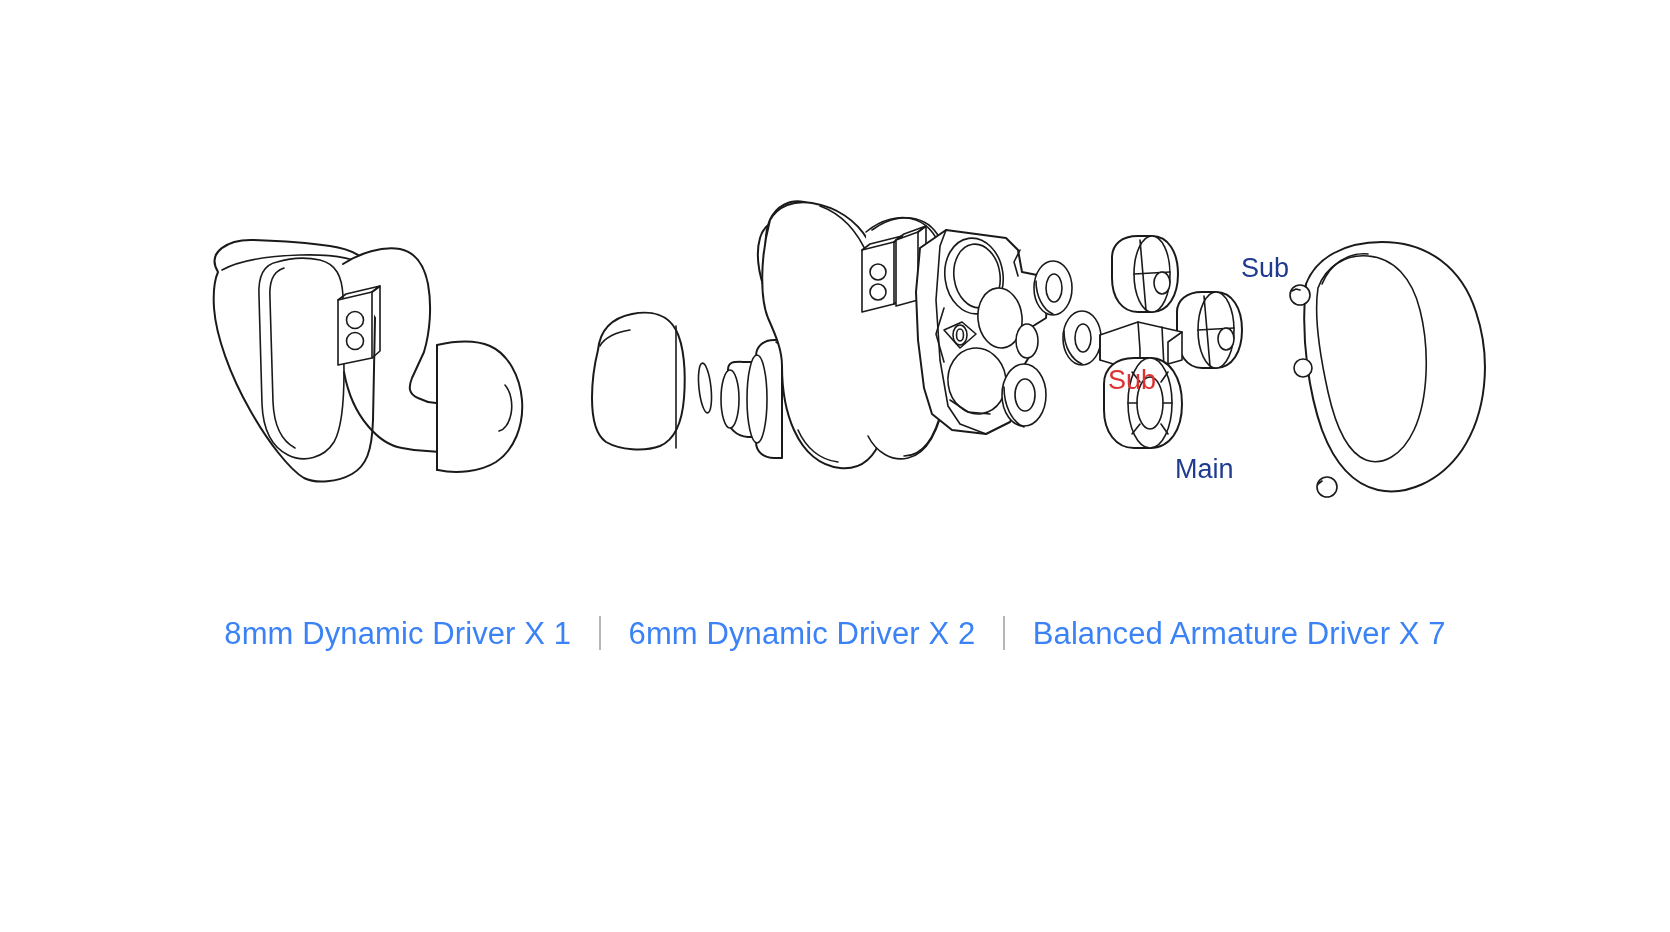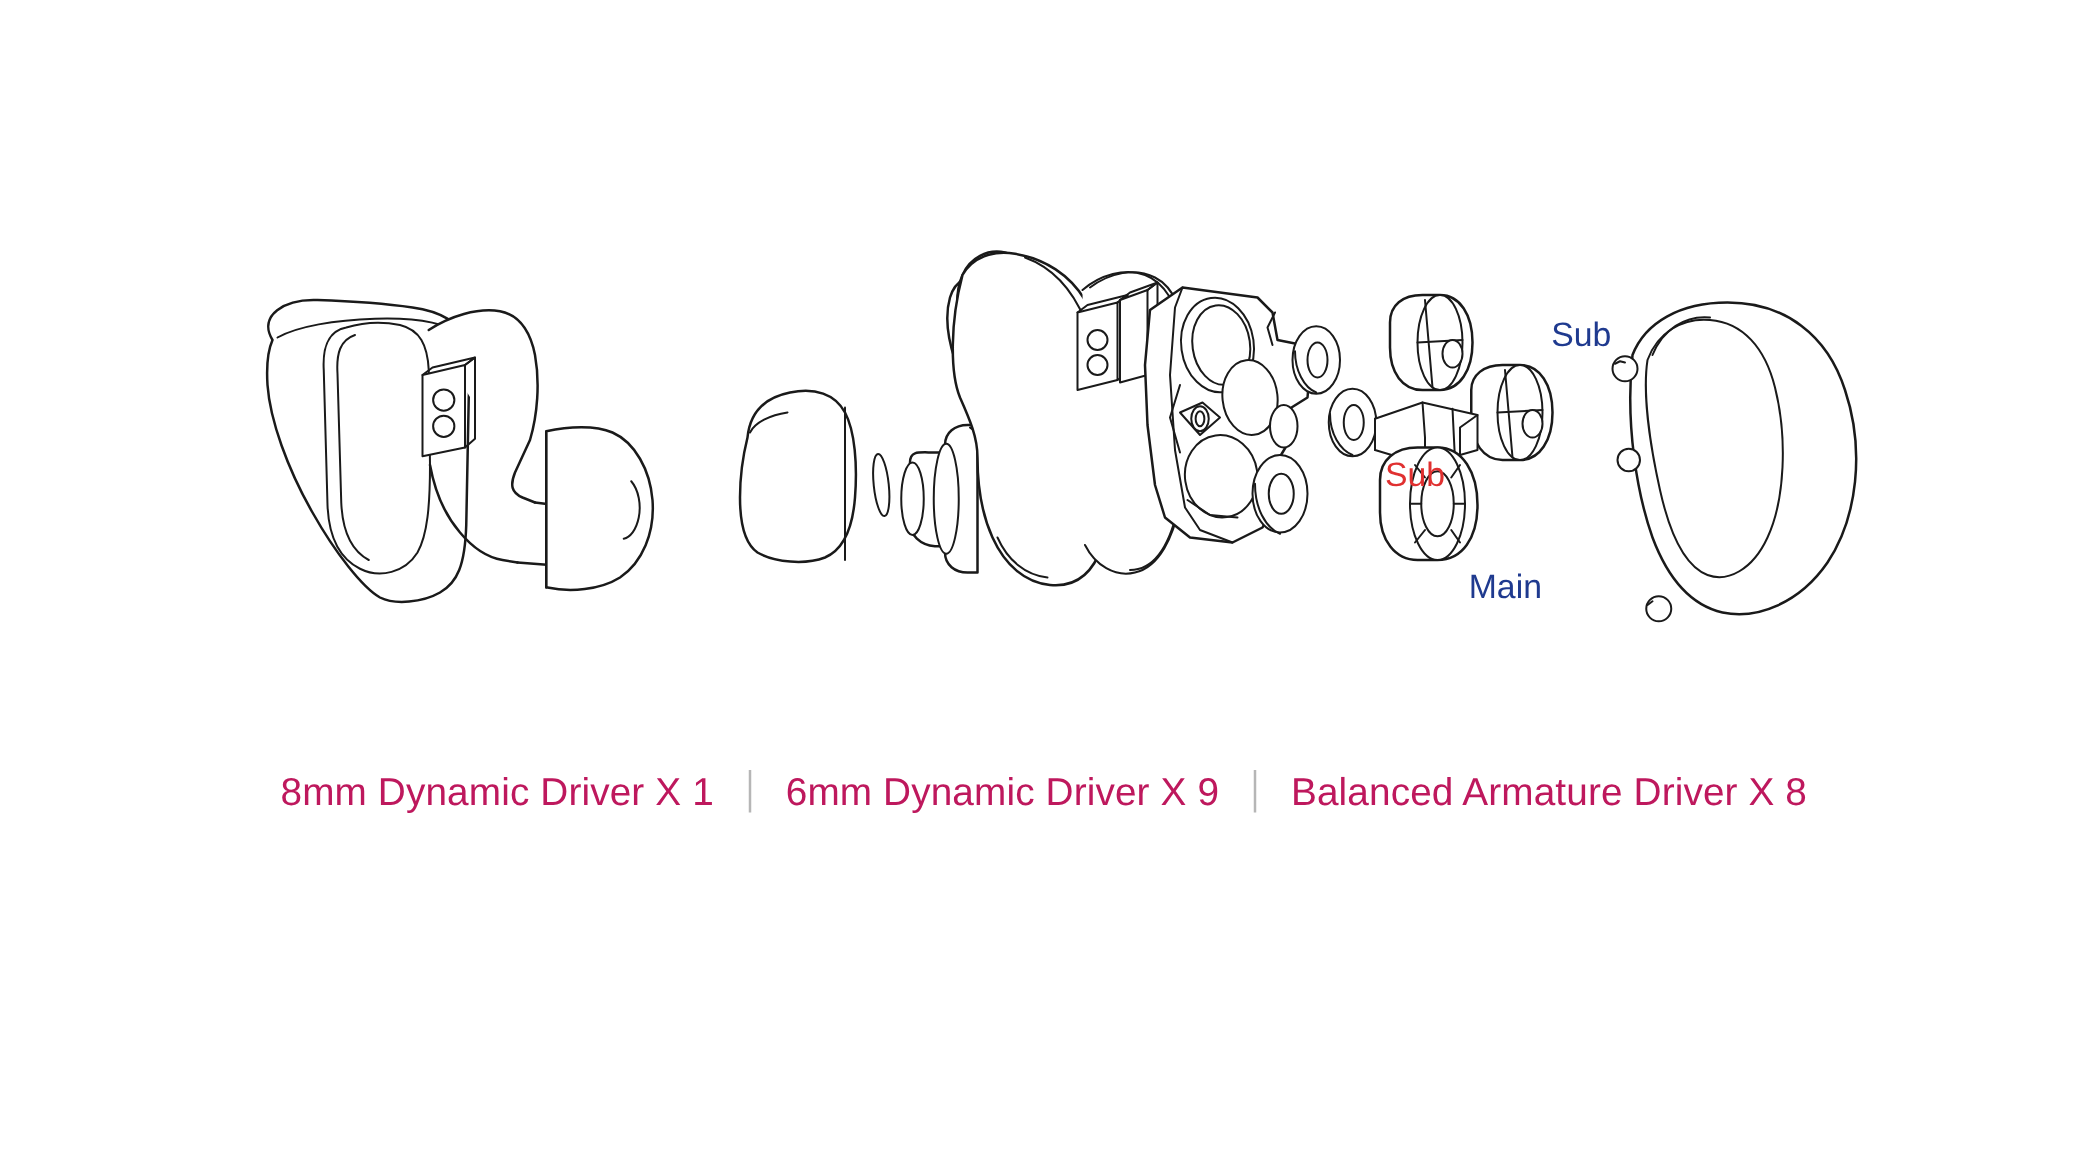--- a/index.html
+++ b/index.html
@@ -65,21 +65,21 @@
     width: 1670px;
     height: 70px;
     display: flex;
     align-items: center;
     justify-content: center;
     gap: 0px;
   }
   .caption-item {
     font-size: 31px;
     font-weight: 400;
-    color: #be185d;
+    color: #3b82f6;
     letter-spacing: 0.1px;
     white-space: nowrap;
     padding: 0 28px;
     line-height: 1;
   }
   .caption-sep {
     width: 1.5px;
     height: 34px;
     background: #b6b6b6;
     flex: 0 0 auto;
@@ -377,18 +377,18 @@
 
       <text class="callout-text" x="1108" y="389" fill="#e03030">Sub</text>
 
       <text class="callout-text" x="1175" y="478" fill="#1f3a8f">Main</text>
     </svg>
   </div>
 
   <div id="caption-row">
     <div class="caption-item">8mm Dynamic Driver X 1</div>
     <div class="caption-sep"></div>
-    <div class="caption-item">6mm Dynamic Driver X 9</div>
+    <div class="caption-item">6mm Dynamic Driver X 2</div>
     <div class="caption-sep"></div>
-    <div class="caption-item">Balanced Armature Driver X 8</div>
+    <div class="caption-item">Balanced Armature Driver X 7</div>
   </div>
 
 </div>
 
 </body></html>

